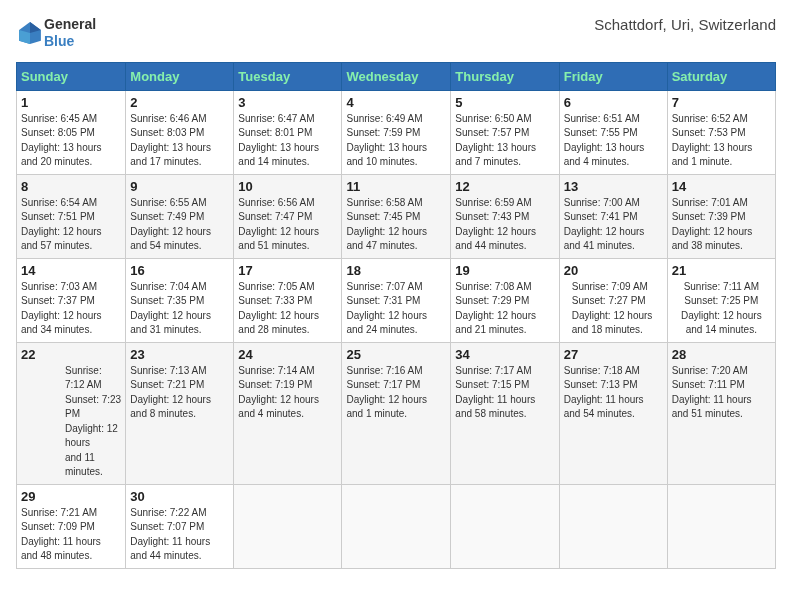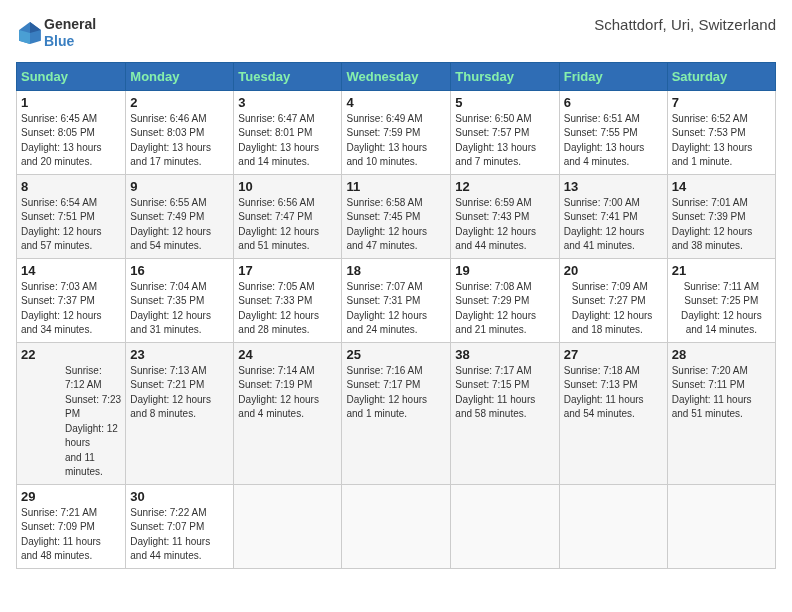--- a/index.html
+++ b/index.html
@@ -295,21 +295,21 @@
 and 4 minutes.</div>
         </td>
         <td>
           <span class="day-num">25</span>
           <div class="day-info" style="white-space: pre-line;">Sunrise: 7:16 AM
 Sunset: 7:17 PM
 Daylight: 12 hours
 and 1 minute.</div>
         </td>
         <td>
-          <span class="day-num">38</span>
+          <span class="day-num">34</span>
           <div class="day-info" style="white-space: pre-line;">Sunrise: 7:17 AM
 Sunset: 7:15 PM
 Daylight: 11 hours
 and 58 minutes.</div>
         </td>
         <td>
           <span class="day-num">27</span>
           <div class="day-info" style="white-space: pre-line;">Sunrise: 7:18 AM
 Sunset: 7:13 PM
 Daylight: 11 hours

